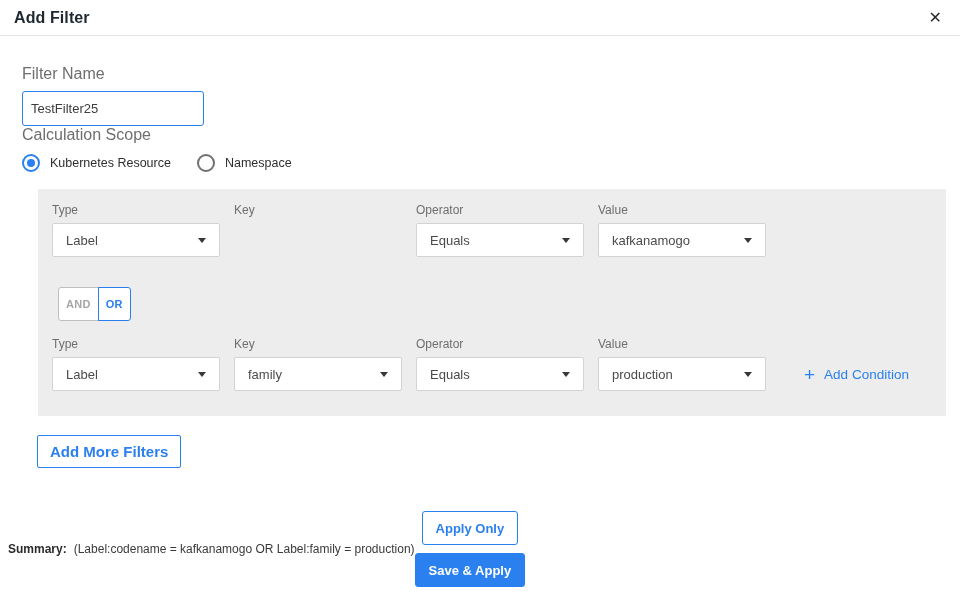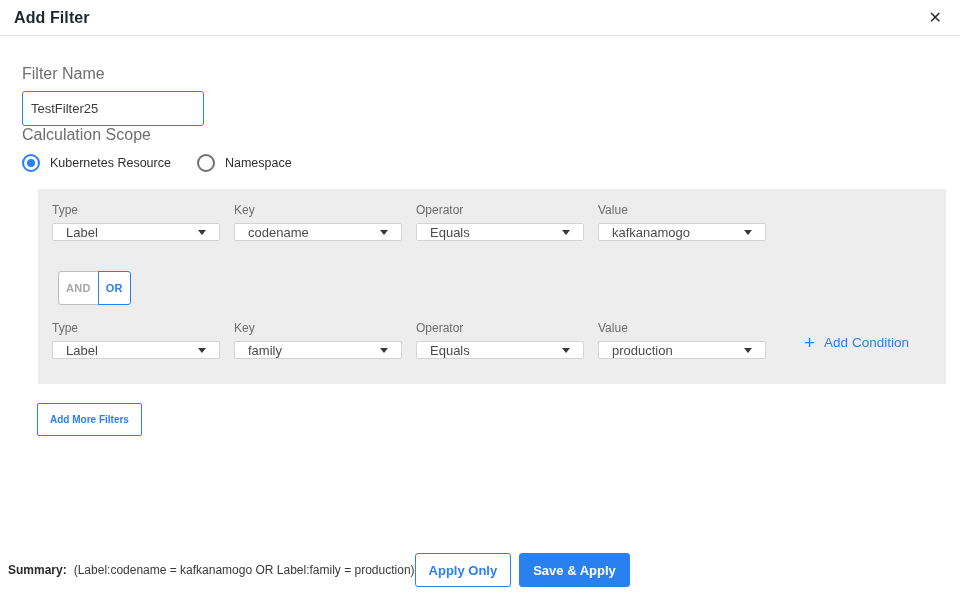--- a/index.html
+++ b/index.html
@@ -37,46 +37,46 @@
   .radio.sel{border:2px solid var(--accent);}
   .radio.sel .dot{width:8px;height:8px;border-radius:50%;background:var(--accent);}
   .radio.unsel{border:2px solid #6f6f6f;}
   .radio-label{margin-left:10px;font-size:12.5px;color:#2f2f2f;}
   
   .panel{margin:17px 14px 0 16px;background:var(--panel-bg);
          padding:14px 14px 25px 14px;box-sizing:border-box;}
   .cond-row{display:flex;gap:14px;}
   .field{width:168px;flex:0 0 auto;}
   .field-label{font-size:12px;color:var(--label);margin-bottom:6px;}
-  .select{height:18px;background:#fff;border:1px solid var(--border);border-radius:2px;
+  .select{height:34px;background:#fff;border:1px solid var(--border);border-radius:2px;
           display:flex;align-items:center;justify-content:space-between;padding:0 13px;
           box-sizing:border-box;font-size:13px;color:var(--text);cursor:pointer;}
   .caret{width:0;height:0;border-left:4.5px solid transparent;
          border-right:4.5px solid transparent;border-top:5.5px solid #383838;}
   .combinator{margin:30px 0 16px 6px;display:inline-flex;}
   .combi{height:34px;display:flex;align-items:center;padding:0 7px;font-size:11px;
          font-weight:bold;box-sizing:border-box;background:#fff;cursor:pointer;
          letter-spacing:.3px;font-family:inherit;}
   .combi.and{color:#a6a6a6;border:1px solid #bdbdbd;border-radius:3px 0 0 3px;}
   .combi.or{color:var(--accent);border:1px solid var(--accent);
             border-radius:0 3px 3px 0;margin-left:-1px;position:relative;z-index:1;}
   .add-condition{display:flex;align-items:center;margin-left:24px;color:var(--accent);
                  cursor:pointer;align-self:flex-end;height:34px;}
   .plus{font-size:19px;font-weight:normal;margin-right:9px;line-height:1;}
   .add-cond-label{font-size:13.5px;font-weight:normal;}
   
   .add-more{margin:19px 0 0 15px;height:33px;padding:0 12px;background:#fff;
             border:1.5px solid var(--accent);border-radius:2px;color:var(--accent);
-            font-weight:bold;font-size:10px;cursor:pointer;font-family:inherit;}
+            font-weight:bold;font-size:15px;cursor:pointer;font-family:inherit;}
   
   .footer{position:absolute;left:8px;right:7px;bottom:8px;display:flex;
           align-items:center;}
   .summary{font-size:12px;color:#3a3a3a;display:flex;align-items:center;}
   .summary-label{font-weight:bold;color:#2b2b2b;margin-right:7px;}
-  .footer-btns{display:flex;align-items:center;gap:8px;}
+  .footer-btns{display:flex;align-items:center;gap:8px;flex-direction:column;}
   .btn{height:34px;border-radius:3px;font-weight:bold;font-size:13px;padding:0 13px;
        cursor:pointer;font-family:inherit;}
   .btn.outline{background:#fff;border:1px solid var(--accent);color:var(--accent);}
   .btn.primary{background:var(--accent);border:1px solid var(--accent);color:#fff;}
 </style>
 </head>
 <body>
 
 <div class="dialog">
 
@@ -109,24 +109,20 @@
       <div class="cond-row">
         <div class="field">
           <div class="field-label">Type</div>
           <div class="select">
             <span>Label</span>
             <span class="caret"></span>
           </div>
         </div>
         <div class="field">
           <div class="field-label">Key</div>
-          <div class="select">
-            <span>codename</span>
-            <span class="caret"></span>
-          </div>
         </div>
         <div class="field">
           <div class="field-label">Operator</div>
           <div class="select">
             <span>Equals</span>
             <span class="caret"></span>
           </div>
         </div>
         <div class="field">
           <div class="field-label">Value</div>

